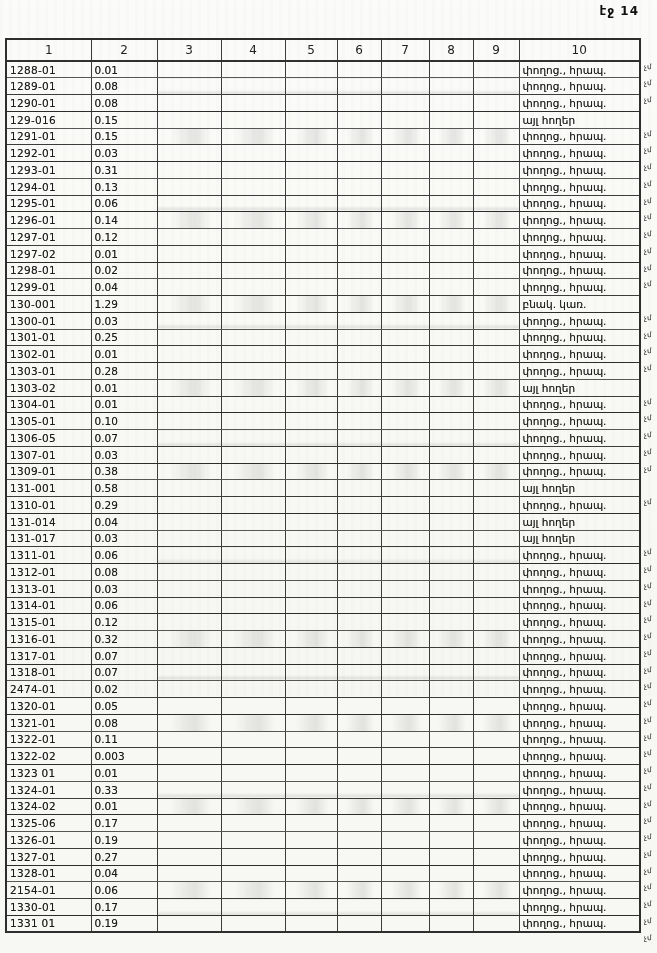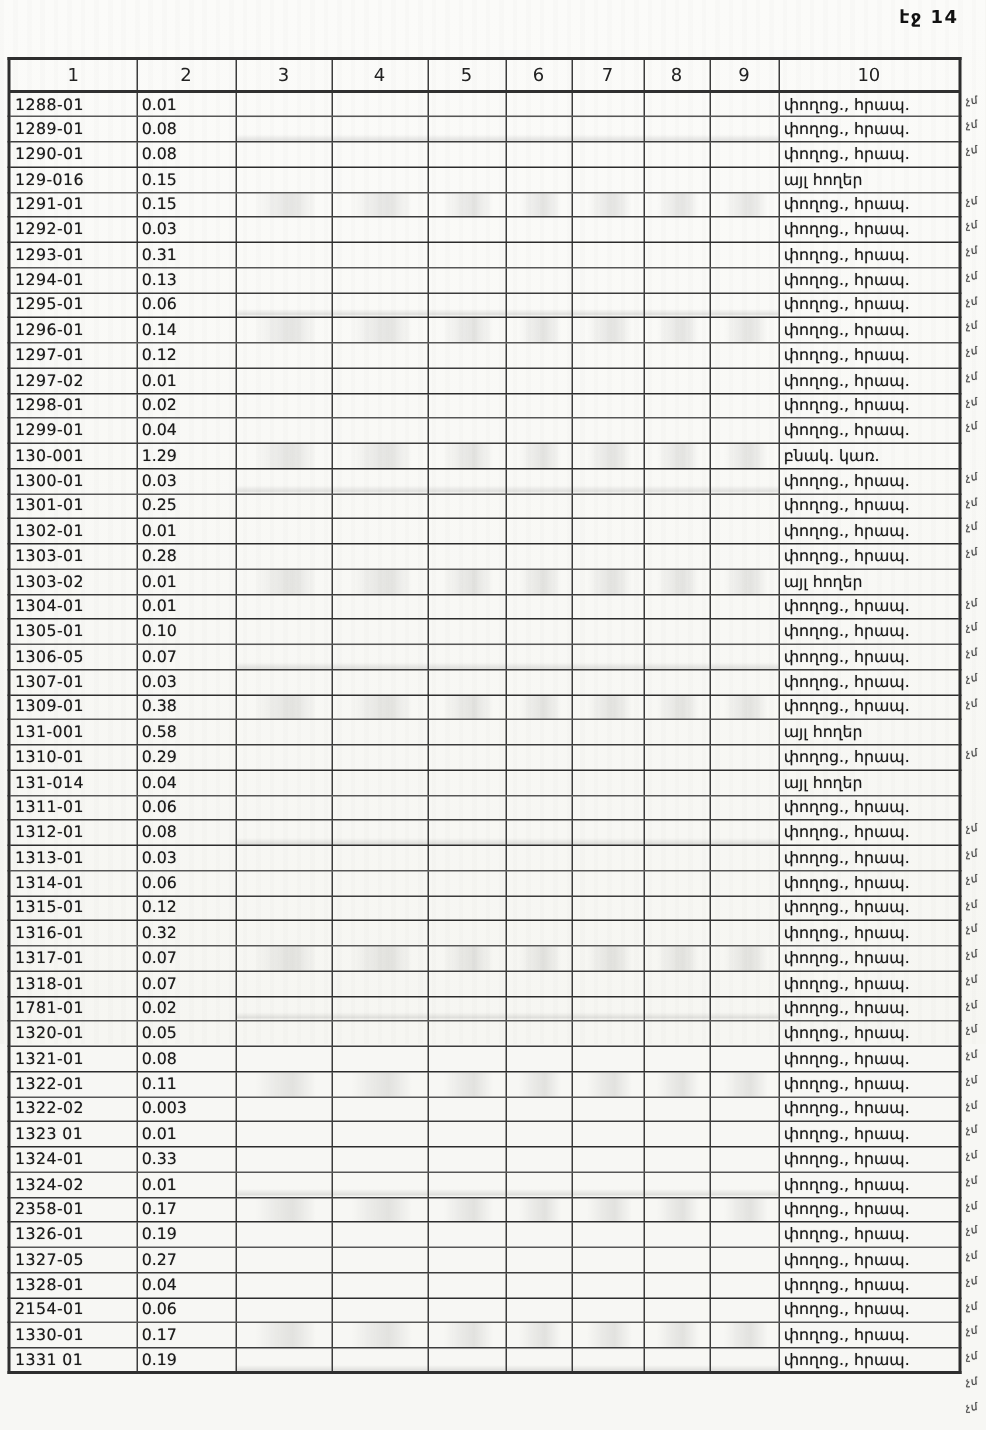--- a/index.html
+++ b/index.html
@@ -429,20 +429,32 @@
     <td class="c-empty"></td>
     <td class="c-empty"></td>
     <td class="c-empty"></td>
     <td class="c-empty"></td>
     <td class="c-empty"></td>
     <td class="c-empty"></td>
     <td class="c-empty"></td>
     <td class="c-use">այլ հողեր</td>
   </tr>
         <tr>
+    <td class="c-code">131-017</td>
+    <td class="c-val">0.03</td>
+    <td class="c-empty"></td>
+    <td class="c-empty"></td>
+    <td class="c-empty"></td>
+    <td class="c-empty"></td>
+    <td class="c-empty"></td>
+    <td class="c-empty"></td>
+    <td class="c-empty"></td>
+    <td class="c-use">այլ հողեր</td>
+  </tr>
+        <tr>
     <td class="c-code">1311-01</td>
     <td class="c-val">0.06</td>
     <td class="c-empty"></td>
     <td class="c-empty"></td>
     <td class="c-empty"></td>
     <td class="c-empty"></td>
     <td class="c-empty"></td>
     <td class="c-empty"></td>
     <td class="c-empty"></td>
     <td class="c-use">փողոց., հրապ.</td>
@@ -525,21 +537,21 @@
     <td class="c-empty"></td>
     <td class="c-empty"></td>
     <td class="c-empty"></td>
     <td class="c-empty"></td>
     <td class="c-empty"></td>
     <td class="c-empty"></td>
     <td class="c-empty"></td>
     <td class="c-use">փողոց., հրապ.</td>
   </tr>
         <tr>
-    <td class="c-code">1781-01</td>
+    <td class="c-code">2474-01</td>
     <td class="c-val">0.02</td>
     <td class="c-empty"></td>
     <td class="c-empty"></td>
     <td class="c-empty"></td>
     <td class="c-empty"></td>
     <td class="c-empty"></td>
     <td class="c-empty"></td>
     <td class="c-empty"></td>
     <td class="c-use">փողոց., հրապ.</td>
   </tr>
@@ -621,21 +633,21 @@
     <td class="c-empty"></td>
     <td class="c-empty"></td>
     <td class="c-empty"></td>
     <td class="c-empty"></td>
     <td class="c-empty"></td>
     <td class="c-empty"></td>
     <td class="c-empty"></td>
     <td class="c-use">փողոց., հրապ.</td>
   </tr>
         <tr>
-    <td class="c-code">2358-01</td>
+    <td class="c-code">1325-06</td>
     <td class="c-val">0.17</td>
     <td class="c-empty"></td>
     <td class="c-empty"></td>
     <td class="c-empty"></td>
     <td class="c-empty"></td>
     <td class="c-empty"></td>
     <td class="c-empty"></td>
     <td class="c-empty"></td>
     <td class="c-use">փողոց., հրապ.</td>
   </tr>
@@ -645,21 +657,21 @@
     <td class="c-empty"></td>
     <td class="c-empty"></td>
     <td class="c-empty"></td>
     <td class="c-empty"></td>
     <td class="c-empty"></td>
     <td class="c-empty"></td>
     <td class="c-empty"></td>
     <td class="c-use">փողոց., հրապ.</td>
   </tr>
         <tr>
-    <td class="c-code">1327-05</td>
+    <td class="c-code">1327-01</td>
     <td class="c-val">0.27</td>
     <td class="c-empty"></td>
     <td class="c-empty"></td>
     <td class="c-empty"></td>
     <td class="c-empty"></td>
     <td class="c-empty"></td>
     <td class="c-empty"></td>
     <td class="c-empty"></td>
     <td class="c-use">փողոց., հրապ.</td>
   </tr>

